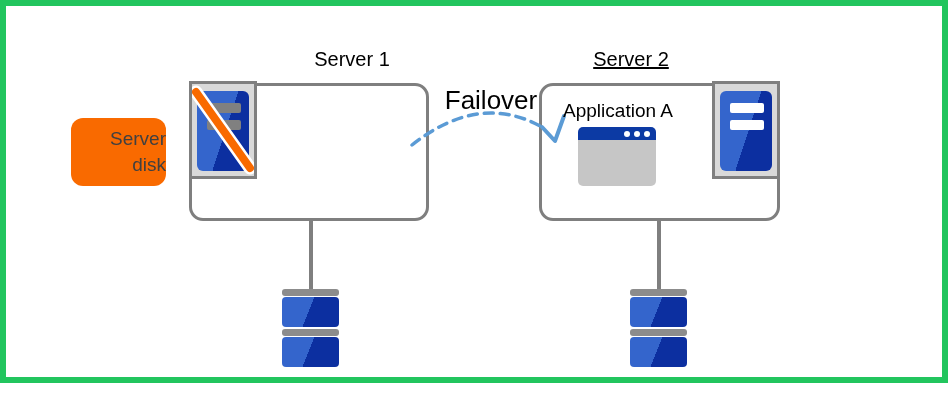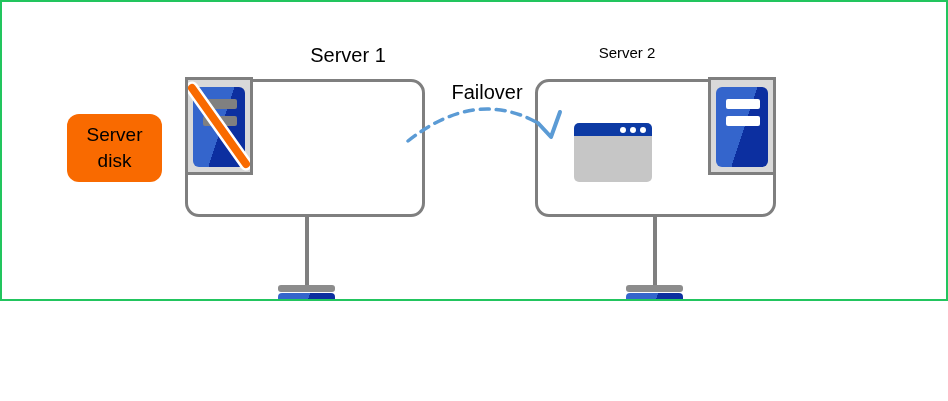--- a/index.html
+++ b/index.html
@@ -2,23 +2,23 @@
 <html><head>
 <meta charset="utf-8">
 <style>
   * { margin: 0; padding: 0; box-sizing: border-box; }
   html, body { background: #ffffff; }
   body { font-family: "Liberation Sans", sans-serif; color: #000; }
 
   .canvas {
     position: relative;
     width: 948px;
-    height: 301px;
+    height: 383px;
     background: #ffffff;
-    border: 2px solid #22c55e;
+    border: 6px solid #22c55e;
     overflow: hidden;
   }
 
   
   .server-box {
     position: absolute;
     border: 3px solid #7f7f7f;
     border-radius: 14px;
     background: #ffffff;
     z-index: 1;
@@ -27,38 +27,38 @@
   .server-box.box2 { left: 533px; top: 77px; width: 241px; height: 138px; }
 
   
   .diagram-label {
     position: absolute;
     text-align: center;
     white-space: nowrap;
     z-index: 6;
   }
   .server1-label { left: 256px; top: 42px; width: 180px; font-size: 20px; }
-  .server2-label { left: 535px; top: 42px; width: 180px; font-size: 15px; }
-  .failover-label { left: 438px; top: 79px; width: 94px; font-size: 20px; }
+  .server2-label { left: 535px; top: 42px; width: 180px; font-size: 20px; text-decoration: underline; }
+  .failover-label { left: 438px; top: 79px; width: 94px; font-size: 26px; }
   .application-label { left: 543px; top: 94px; width: 138px; font-size: 19px; }
   .mirror-disk-label { left: 239px; top: 369px; width: 132px; font-size: 19px; }
 
   
   .badge {
     position: absolute;
     left: 65px; top: 112px;
     width: 95px; height: 68px;
     background: #f96a00;
     border-radius: 12px;
-    color: #000000;
+    color: #404040;
     font-size: 19px;
     line-height: 26px;
     display: flex;
     flex-direction: column;
-    align-items: center;
+    align-items: flex-end;
     justify-content: center;
     z-index: 6;
   }
 
   
   .icon-frame {
     position: absolute;
     width: 68px; height: 98px;
     background: #d9d9d9;
     border: 3px solid #7f7f7f;
@@ -194,20 +194,21 @@
       <div class="tower-bar white b2"></div>
     </div>
   </div>
 
   <div class="diagram-label failover-label">Failover</div>
   <svg class="failover-arrow-svg" viewBox="0 0 180 70">
     <path d="M 11 54 Q 78 1 141 36" fill="none" stroke="#5b9bd5" stroke-width="3.5" stroke-dasharray="9 7" stroke-linecap="round"></path>
     <polyline points="141,36 154,50 163,25" fill="none" stroke="#5b9bd5" stroke-width="4" stroke-linecap="round" stroke-linejoin="round"></polyline>
   </svg>
 
+  <div class="diagram-label application-label">Application A</div>
   <div class="app-window">
     <div class="app-titlebar">
       <div class="app-dot"></div>
       <div class="app-dot"></div>
       <div class="app-dot"></div>
     </div>
     <div class="app-body"></div>
   </div>
 
   <div class="connector c1"></div>

